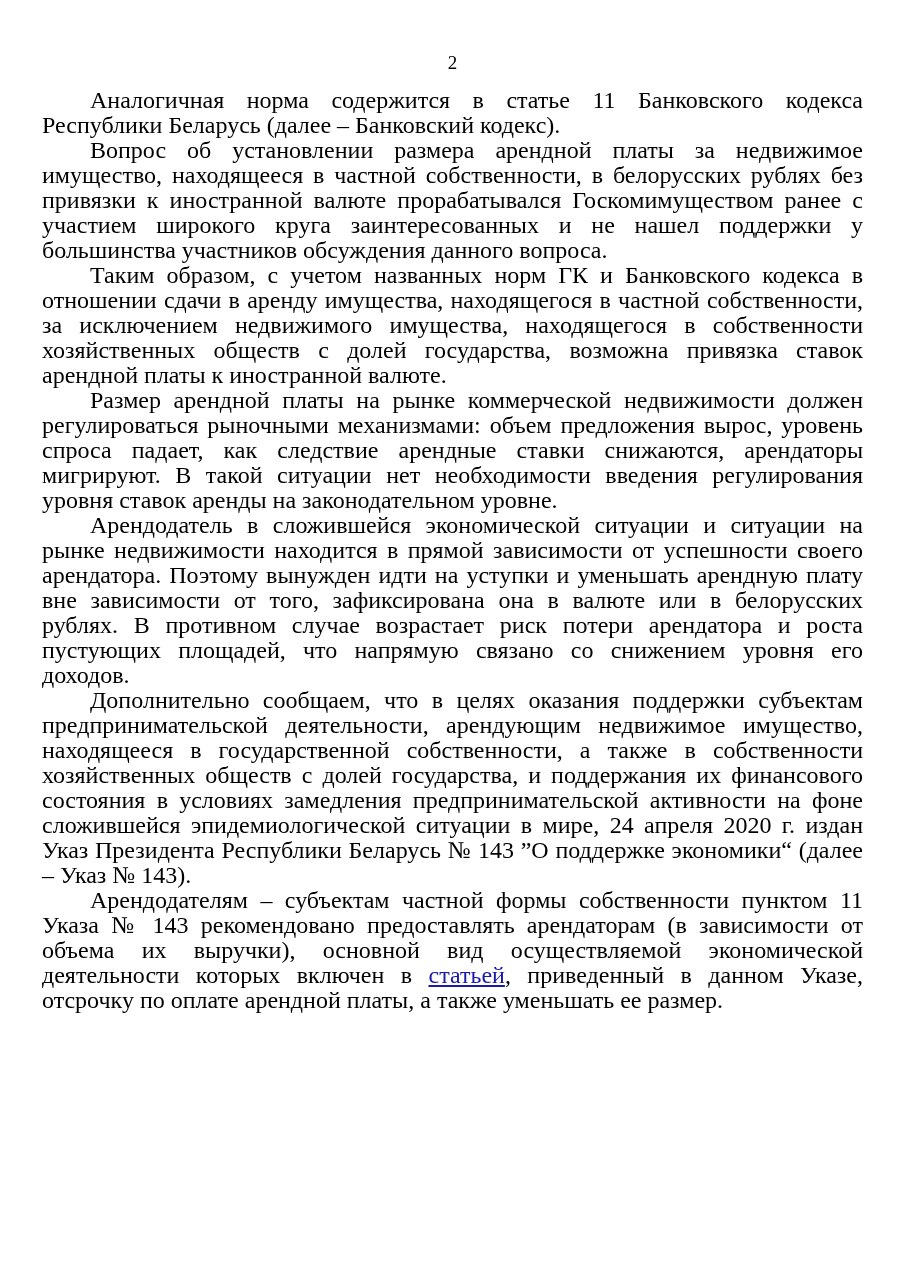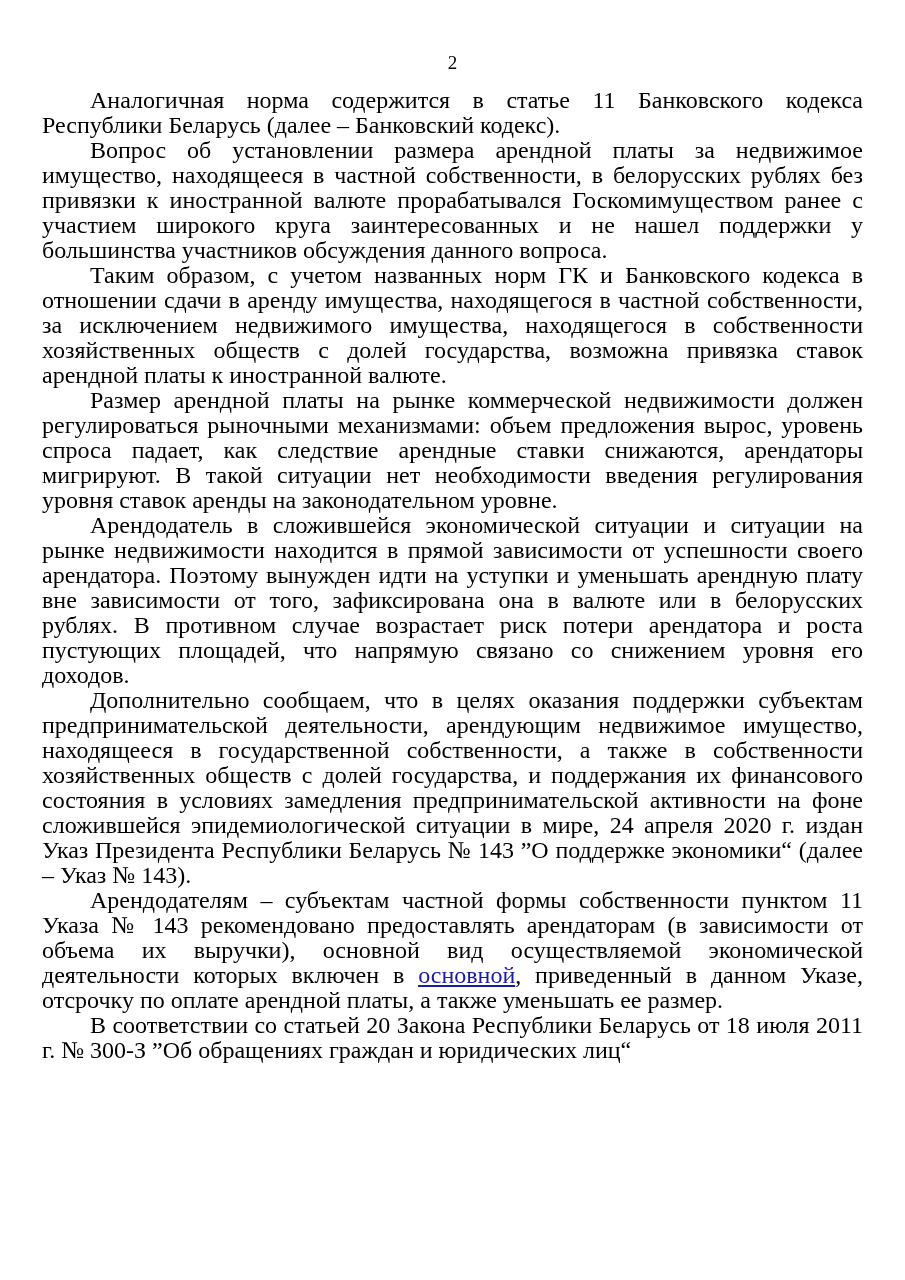--- a/index.html
+++ b/index.html
@@ -63,18 +63,17 @@
     <p>Вопрос об установлении размера арендной платы за недвижимое имущество, находящееся в частной собственности, в белорусских рублях без привязки к иностранной валюте прорабатывался Госкомимуществом ранее с участием широкого круга заинтересованных и не нашел поддержки у большинства участников обсуждения данного вопроса.</p>
 
     <p>Таким образом, с учетом названных норм ГК и Банковского кодекса в отношении сдачи в аренду имущества, находящегося в частной собственности, за исключением недвижимого имущества, находящегося в собственности хозяйственных обществ с долей государства, возможна привязка ставок арендной платы к иностранной валюте.</p>
 
     <p>Размер арендной платы на рынке коммерческой недвижимости должен регулироваться рыночными механизмами: объем предложения вырос, уровень спроса падает, как следствие арендные ставки снижаются, арендаторы мигрируют. В такой ситуации нет необходимости введения регулирования уровня ставок аренды на законодательном уровне.</p>
 
     <p>Арендодатель в сложившейся экономической ситуации и ситуации на рынке недвижимости находится в прямой зависимости от успешности своего арендатора. Поэтому вынужден идти на уступки и уменьшать арендную плату вне зависимости от того, зафиксирована она в валюте или в белорусских рублях. В противном случае возрастает риск потери арендатора и роста пустующих площадей, что напрямую связано со снижением уровня его доходов.</p>
 
     <p>Дополнительно сообщаем, что в целях оказания поддержки субъектам предпринимательской деятельности, арендующим недвижимое имущество, находящееся в государственной собственности, а также в собственности хозяйственных обществ с долей государства, и поддержания их финансового состояния в условиях замедления предпринимательской активности на фоне сложившейся эпидемиологической ситуации в мире, 24 апреля 2020 г. издан Указ Президента Республики Беларусь № 143 ”О поддержке экономики“ (далее – Указ № 143).</p>
 
-    <p><span>Арендодателям – субъектам частной формы собственности пунктом 11 Указа № 143 рекомендовано предоставлять арендаторам (в зависимости от объема их выручки), основной вид осуществляемой экономической деятельности которых включен в </span><a class="link" href="#">основной</a><span>, приведенный в данном Указе, отсрочку по оплате арендной платы, а также уменьшать ее размер.</span></p>
+    <p><span>Арендодателям – субъектам частной формы собственности пунктом 11 Указа № 143 рекомендовано предоставлять арендаторам (в зависимости от объема их выручки), основной вид осуществляемой экономической деятельности которых включен в </span><a class="link" href="#">статьей</a><span>, приведенный в данном Указе, отсрочку по оплате арендной платы, а также уменьшать ее размер.</span></p>
 
-    <p>В соответствии со статьей 20 Закона Республики Беларусь от 18 июля 2011 г. № 300-З ”Об обращениях граждан и юридических лиц“</p>
 
   </div>
 </div>
 
 </body></html>

